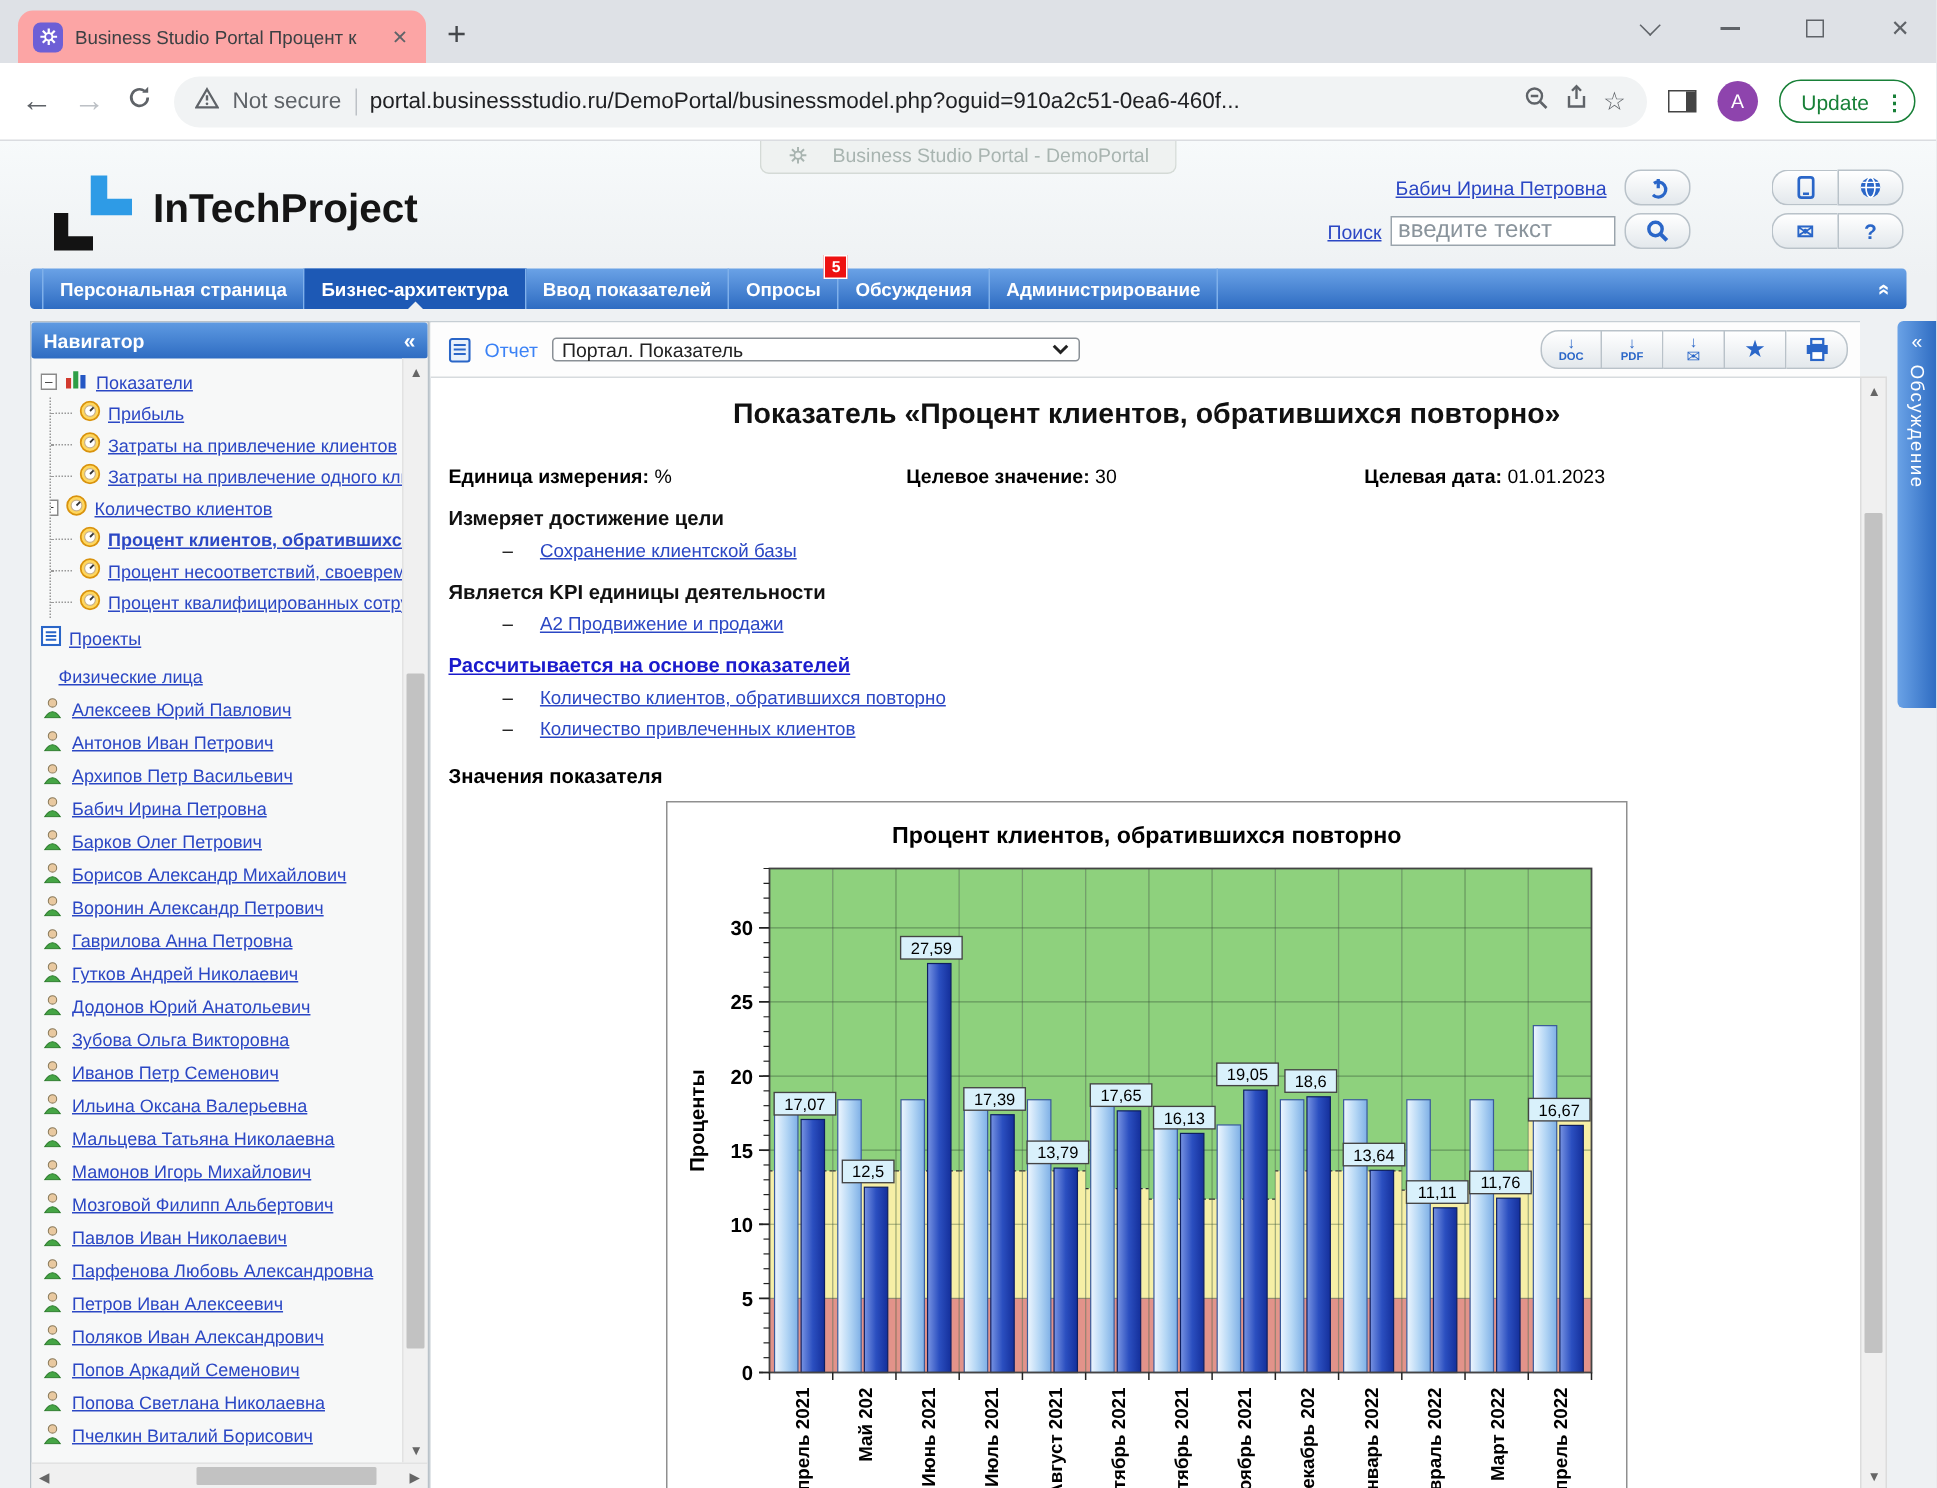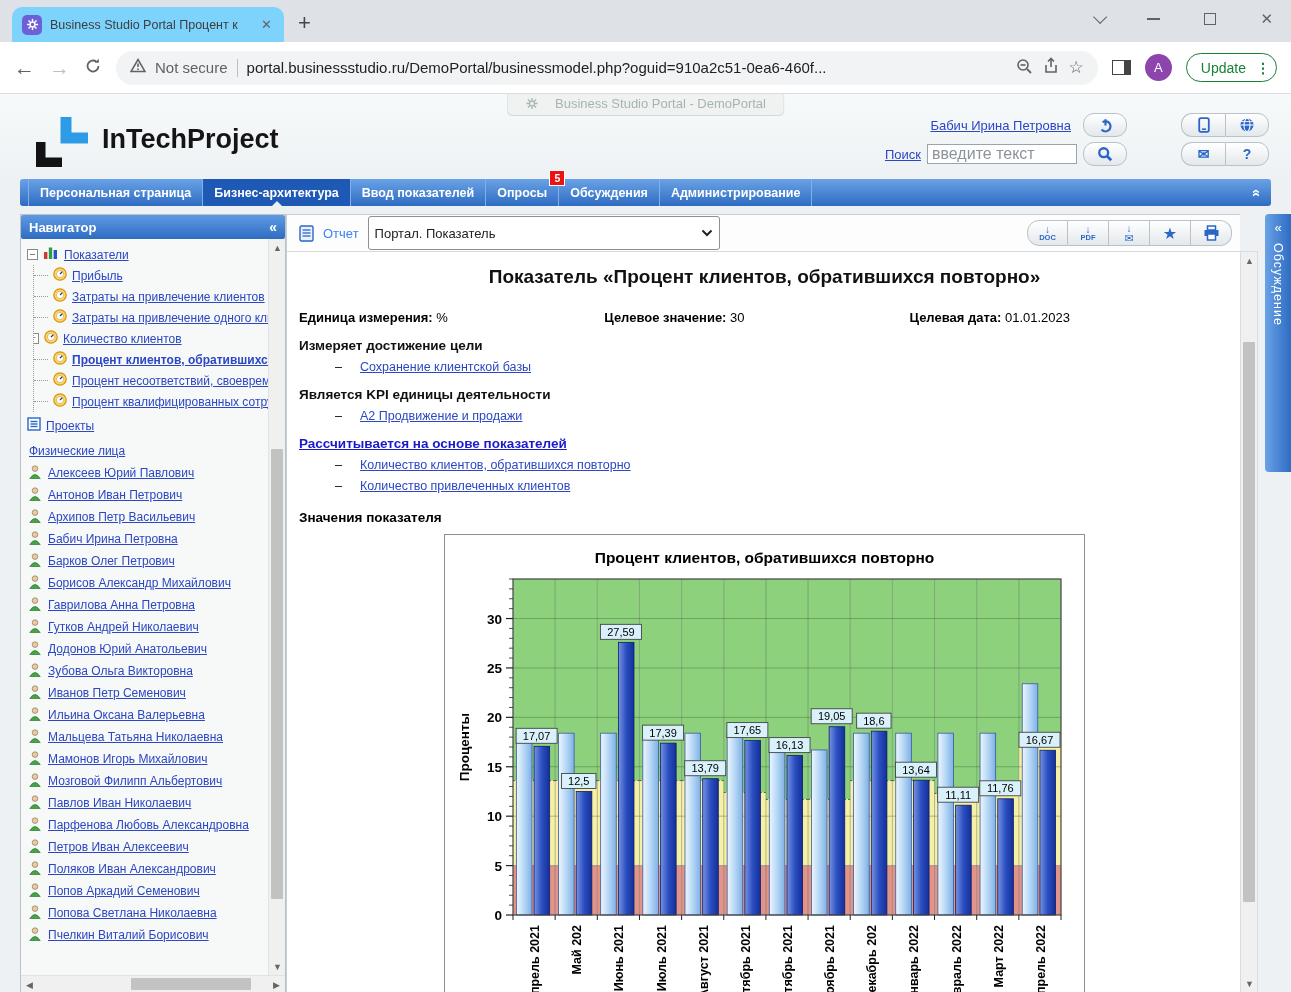--- a/index.html
+++ b/index.html
@@ -1,21 +1,21 @@
 <!DOCTYPE html>
 <html><head>
 <meta charset="utf-8">
 <style>
   * { box-sizing: border-box; margin: 0; padding: 0; }
   body { font-family: "Liberation Sans", sans-serif; background:#cfd3d8; }
   .screen { width:1291px; height:992px; position:relative; overflow:hidden; background:#eef1f3; }
 
   
   .tabstrip { height:42px; background:#dee1e6; display:flex; align-items:flex-end; position:relative; }
-  .btab { width:272px; height:35px; background:#7dd3fc; border-radius:10px 10px 0 0; margin-left:12px;
+  .btab { width:272px; height:35px; background:#fca5a5; border-radius:10px 10px 0 0; margin-left:12px;
           display:flex; align-items:center; padding:0 10px; gap:8px; }
   .favicon { width:20px; height:20px; border-radius:5px; background:#6d5fd6; display:flex; align-items:center; justify-content:center; flex:none;}
   .btab-title { font-size:12.5px; color:#3c4043; white-space:nowrap; overflow:hidden; flex:1; }
   .tab-x { color:#5f6368; font-size:13px; padding:0 2px; cursor:default; }
   .newtab { font-size:22px; color:#44474b; margin:0 0 6px 14px; font-weight:300; }
   .winctl { position:absolute; right:18px; top:10px; display:flex; gap:44px; align-items:center; color:#5f6368; }
   .winctl .chev { width:10px; height:10px; border-right:1.6px solid #5f6368; border-bottom:1.6px solid #5f6368; transform:rotate(45deg) translateY(-3px); }
   .winctl .min { width:13px; height:1.6px; background:#5f6368; }
   .winctl .max { width:12px; height:12px; border:1.6px solid #5f6368; }
   .winctl .cls { font-size:15px; }
@@ -79,27 +79,27 @@
 
   .tree a { color:#2b47c4; white-space:nowrap; }
   .tree-row { display:flex; align-items:center; height:21px; gap:5px; white-space:nowrap; overflow:hidden; }
   .expander { width:11px; height:11px; border:1px solid #8a8a8a; background:#fff; font-size:9px; line-height:9px;
       display:flex; align-items:center; justify-content:center; color:#333; flex:none; }
   .branch { width:14px; border-top:1px dotted #999; flex:none; }
   .kids { margin-left:6px; border-left:1px dotted #999; }
   .sel { font-weight:bold; }
   .persons { margin-top:4px; }
   .person-row { display:flex; align-items:center; height:22px; gap:7px; padding-left:2px; white-space:nowrap; overflow:hidden;}
-  .ph-link { display:block; margin:8px 0 4px 2px; }
+  .ph-link { display:block; margin:8px 0 4px 12px; }
 
   
   .main { flex:1; background:#fff; border:1px solid #c6ced4; border-right:none; display:flex; flex-direction:column; min-width:0;}
   .report-bar { height:37px; display:flex; align-items:center; gap:9px; padding:0 8px 0 12px; border-bottom:1px solid #d7dbde; background:#fdfdfd;}
   .report-label { font-size:13px; color:#3b82f6; }
-  .report-select { width:352px; height:34px; border:1px solid #8a9096; border-radius:3px; background:#fff; display:flex; align-items:center;
+  .report-select { width:352px; height:16px; border:1px solid #8a9096; border-radius:3px; background:#fff; display:flex; align-items:center;
       padding:0 6px; font-size:13px; color:#222; justify-content:space-between; }
   .tools { margin-left:auto; display:flex; }
   .tool-btn { width:41px; height:26px; background:linear-gradient(#ffffff,#e3e8ec); border:1px solid #b9c2c9;
       display:flex; flex-direction:column; align-items:center; justify-content:center; color:#2a66c8; }
   .tool-btn:first-child { border-radius:12px 0 0 12px; }
   .tool-btn:last-child { border-radius:0 12px 12px 0; }
   .tool-btn + .tool-btn { border-left:none; }
   .tb-cap { font-size:7.5px; font-weight:bold; line-height:7px; }
   .dlarrow { font-size:10px; line-height:9px; font-weight:bold; }
 
@@ -420,20 +420,27 @@
                       <path d="M0.8 13.5 Q6 5.5 11.2 13.5 Z" fill="#45a545" stroke="#2d7a2d" stroke-width="0.7"></path>
                     </svg></span>
                   <a href="#">Барков Олег Петрович</a>
                 </div>
                 <div class="person-row">
                   <span><svg width="12" height="14" viewBox="0 0 12 14">
                       <circle cx="6" cy="3.6" r="2.8" fill="#e9c9a0" stroke="#8a7a5a" stroke-width="0.7"></circle>
                       <path d="M0.8 13.5 Q6 5.5 11.2 13.5 Z" fill="#45a545" stroke="#2d7a2d" stroke-width="0.7"></path>
                     </svg></span>
                   <a href="#">Борисов Александр Михайлович</a>
+                </div>
+                <div class="person-row">
+                  <span><svg width="12" height="14" viewBox="0 0 12 14">
+                      <circle cx="6" cy="3.6" r="2.8" fill="#e9c9a0" stroke="#8a7a5a" stroke-width="0.7"></circle>
+                      <path d="M0.8 13.5 Q6 5.5 11.2 13.5 Z" fill="#45a545" stroke="#2d7a2d" stroke-width="0.7"></path>
+                    </svg></span>
+                  <a href="#">Воронин Александр Петрович</a>
                 </div>
                 <div class="person-row">
                   <span><svg width="12" height="14" viewBox="0 0 12 14">
                       <circle cx="6" cy="3.6" r="2.8" fill="#e9c9a0" stroke="#8a7a5a" stroke-width="0.7"></circle>
                       <path d="M0.8 13.5 Q6 5.5 11.2 13.5 Z" fill="#45a545" stroke="#2d7a2d" stroke-width="0.7"></path>
                     </svg></span>
                   <a href="#">Гаврилова Анна Петровна</a>
                 </div>
                 <div class="person-row">
                   <span><svg width="12" height="14" viewBox="0 0 12 14">

